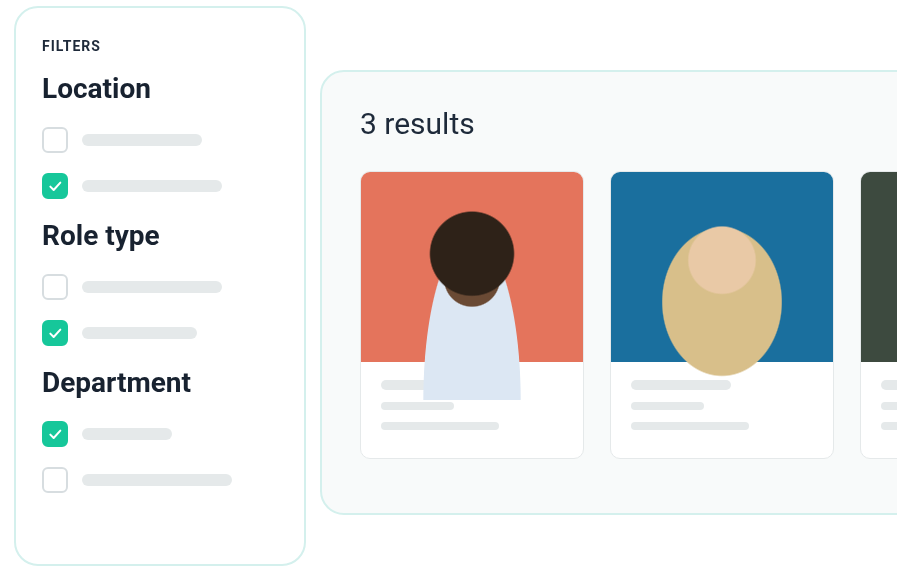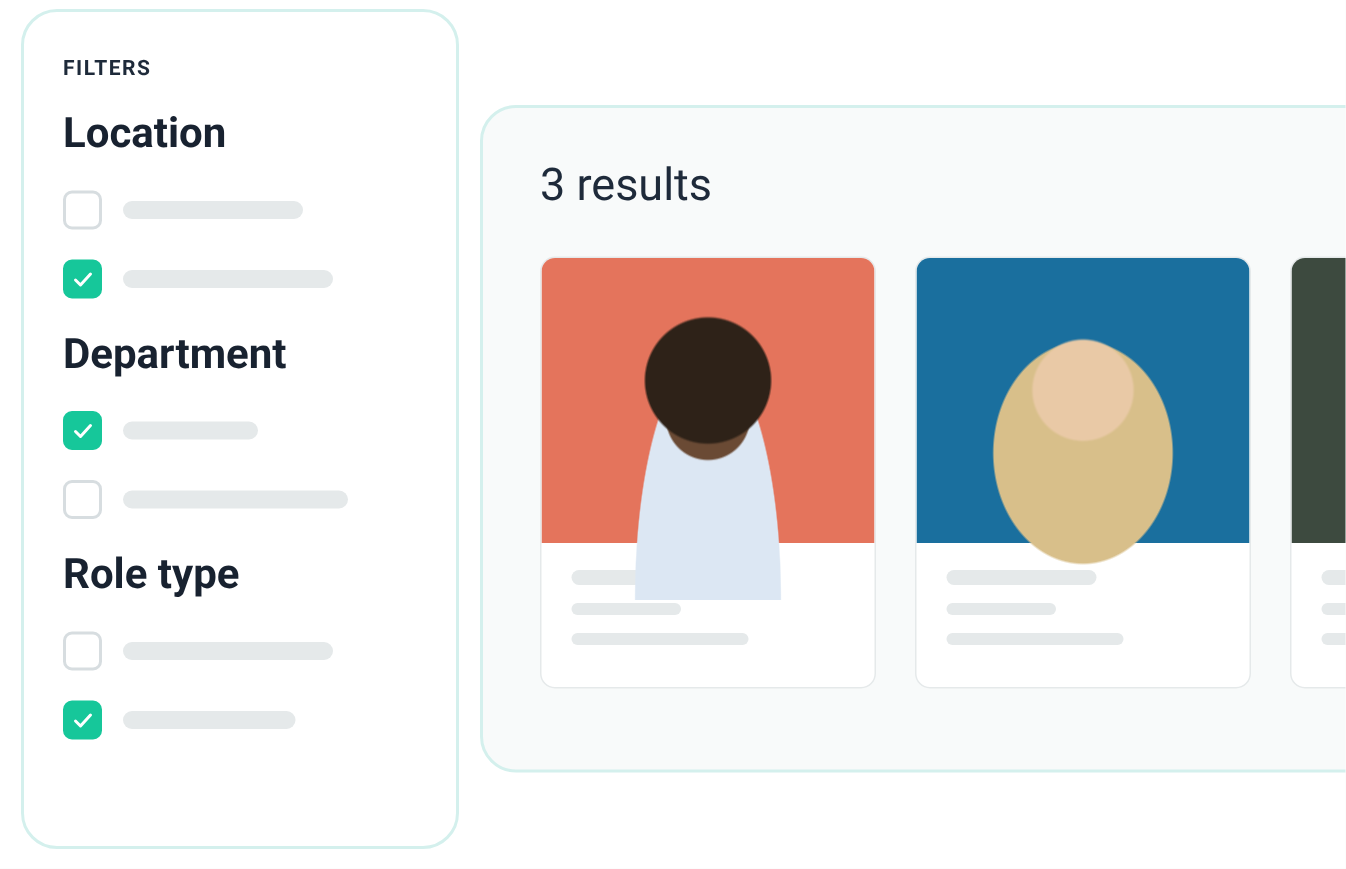--- a/index.html
+++ b/index.html
@@ -218,43 +218,43 @@
       <div class="cbx checked">
         <svg viewBox="0 0 24 24">
             <polyline points="5 13 10 18 20 7"></polyline>
           </svg>
       </div>
       <div class="opt-line s2"></div>
     </div>
   </div>
 
   <div>
-    <div class="group-title">Department</div>
+    <div class="group-title">Role type</div>
+    <div class="opt-row">
+      <div class="cbx unchecked"></div>
+      <div class="opt-line s5"></div>
+    </div>
     <div class="opt-row">
       <div class="cbx checked">
         <svg viewBox="0 0 24 24">
             <polyline points="5 13 10 18 20 7"></polyline>
           </svg>
       </div>
-      <div class="opt-line s3"></div>
-    </div>
-    <div class="opt-row">
-      <div class="cbx unchecked"></div>
-      <div class="opt-line s4"></div>
+      <div class="opt-line s6"></div>
     </div>
   </div>
 
   <div>
-    <div class="group-title">Role type</div>
-    <div class="opt-row">
-      <div class="cbx unchecked"></div>
-      <div class="opt-line s5"></div>
-    </div>
+    <div class="group-title">Department</div>
     <div class="opt-row">
       <div class="cbx checked">
         <svg viewBox="0 0 24 24">
             <polyline points="5 13 10 18 20 7"></polyline>
           </svg>
       </div>
-      <div class="opt-line s6"></div>
+      <div class="opt-line s3"></div>
+    </div>
+    <div class="opt-row">
+      <div class="cbx unchecked"></div>
+      <div class="opt-line s4"></div>
     </div>
   </div>
 </div>
 
 </body></html>

